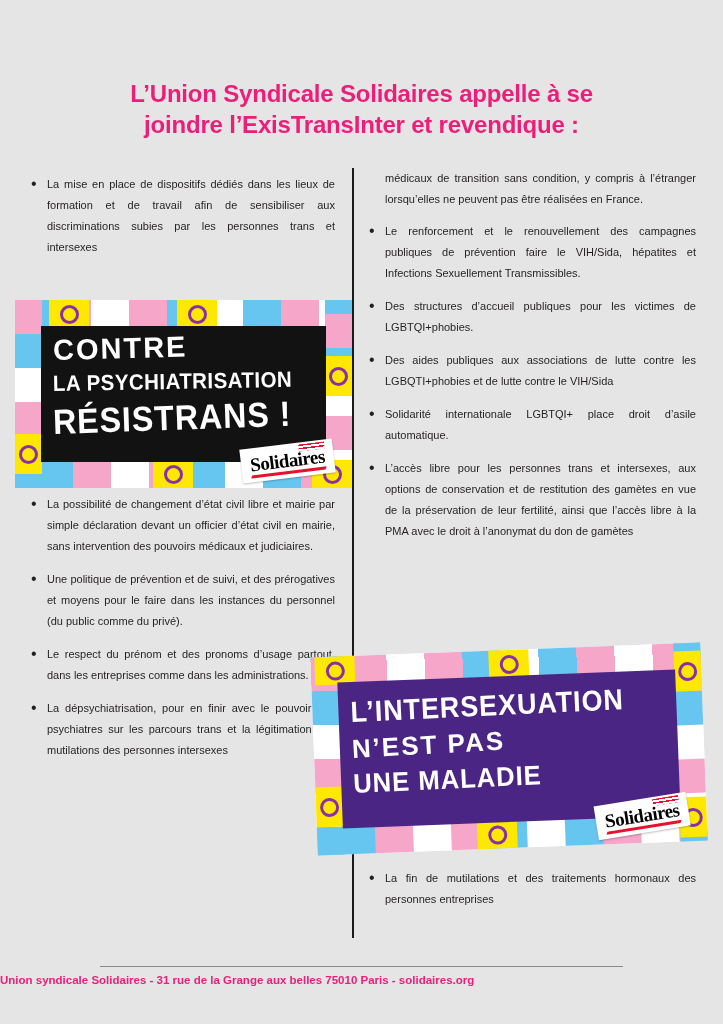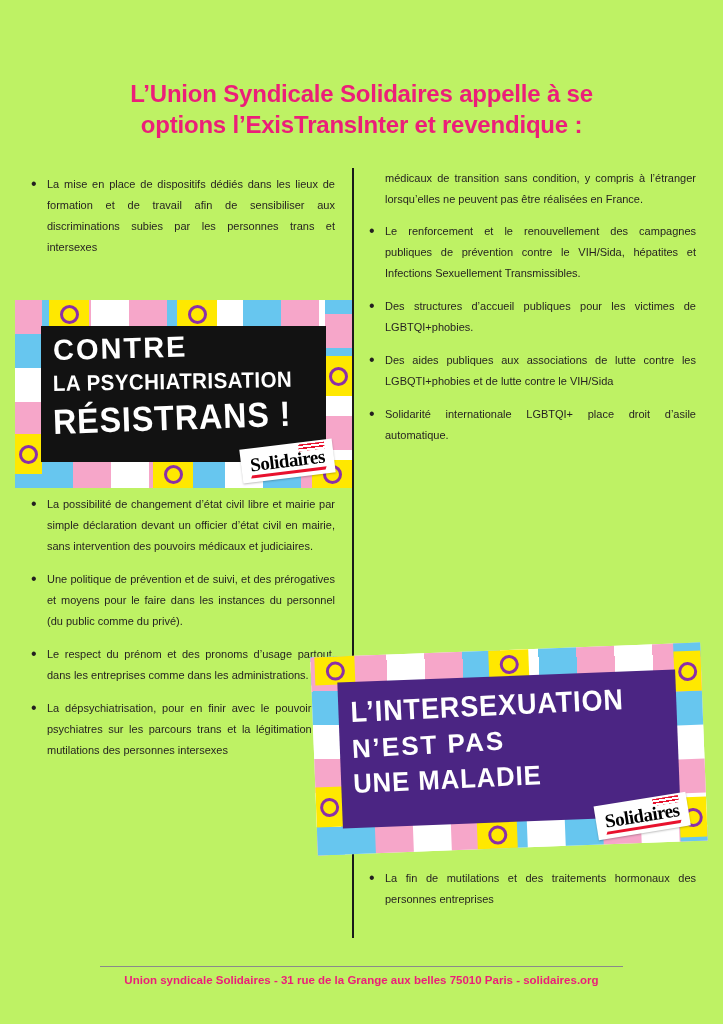--- a/index.html
+++ b/index.html
@@ -1,17 +1,17 @@
 <!DOCTYPE html>
 <html><head>
 <meta charset="utf-8">
 <style>
   html,body{margin:0;padding:0;background:#ffffff;}
   .page{
-    position:relative;width:723px;height:1024px;background:#bef264;overflow:hidden;
+    position:relative;width:723px;height:1024px;background:#e5e5e5;overflow:hidden;
     font-family:"Liberation Sans",sans-serif;color:#231f20;
   }
   
   .title{
     position:absolute;top:78px;left:0;width:100%;text-align:center;
     color:#ec1e79;font-weight:bold;font-size:24px;line-height:31px;letter-spacing:-0.2px;
   }
   .title span{display:block;}
   
   .divider{
@@ -84,32 +84,32 @@
     background:repeating-linear-gradient(180deg,#e8112d 0 1.5px,transparent 1.5px 3.5px);
   }
   .logo-name{
     font-weight:bold;font-size:19px;letter-spacing:-0.5px;color:#000000;line-height:1;
     font-family:"Liberation Serif",serif;
   }
   .logo-underline{height:3px;background:#e8112d;margin-top:1px;transform:skewX(-25deg);}
   
   .footer-rule{position:absolute;left:100px;top:966px;width:523px;height:1px;background:#8a8a8a;}
   .footer{
-    position:absolute;left:0;top:974px;width:100%;text-align:center;
+    position:absolute;left:0;top:974px;width:100%;text-align:left;
     color:#ec1e79;font-size:11.5px;font-weight:bold;
   }
 </style>
 </head>
 <body>
 
 <div class="page">
 
   <h1 class="title" style="margin:0;">
     <span>L’Union Syndicale Solidaires appelle à se</span>
-    <span>options l’ExisTransInter et revendique :</span>
+    <span>joindre l’ExisTransInter et revendique :</span>
   </h1>
 
   <div class="divider"></div>
 
   <div class="textblock col-left-top">
     <ul class="blist">
       <li>La mise en place de dispositifs dédiés dans les lieux de formation et de travail afin de sensibiliser aux discriminations subies par les personnes trans et intersexes</li>
     </ul>
   </div>
 
@@ -143,24 +143,25 @@
       <li>La possibilité de changement d’état civil libre et mairie par simple déclaration devant un officier d’état civil en mairie, sans intervention des pouvoirs médicaux et judiciaires.</li>
       <li>Une politique de prévention et de suivi, et des prérogatives et moyens pour le faire dans les instances du personnel (du public comme du privé).</li>
       <li>Le respect du prénom et des pronoms d’usage partout, dans les entreprises comme dans les administrations.</li>
       <li>La dépsychiatrisation, pour en finir avec le pouvoir des psychiatres sur les parcours trans et la légitimation des mutilations des personnes intersexes</li>
     </ul>
   </div>
 
   <div class="textblock col-right-top">
     <p class="continuation">médicaux de transition sans condition, y compris à l’étranger lorsqu’elles ne peuvent pas être réalisées en France.</p>
     <ul class="blist">
-      <li>Le renforcement et le renouvellement des campagnes publiques de prévention contre le VIH/Sida, hépatites et Infections Sexuellement Transmissibles.</li>
+      <li>Le renforcement et le renouvellement des campagnes publiques de prévention faire le VIH/Sida, hépatites et Infections Sexuellement Transmissibles.</li>
       <li>Des structures d’accueil publiques pour les victimes de LGBTQI+phobies.</li>
       <li>Des aides publiques aux associations de lutte contre les LGBQTI+phobies et de lutte contre le VIH/Sida</li>
       <li>Solidarité internationale LGBTQI+ place droit d’asile automatique.</li>
+      <li>L’accès libre pour les personnes trans et intersexes, aux options de conservation et de restitution des gamètes en vue de la préservation de leur fertilité, ainsi que l’accès libre à la PMA avec le droit à l’anonymat du don de gamètes</li>
     </ul>
   </div>
 
   <div class="banner banner2">
     <div class="strip strip-top"></div>
     <div class="strip strip-bottom"></div>
     <div class="strip strip-left"></div>
     <div class="strip strip-right"></div>
     <div class="isq isq-h" style="left:4px;top:0;"></div>
     <div class="isq isq-h" style="left:178px;top:0;"></div>

